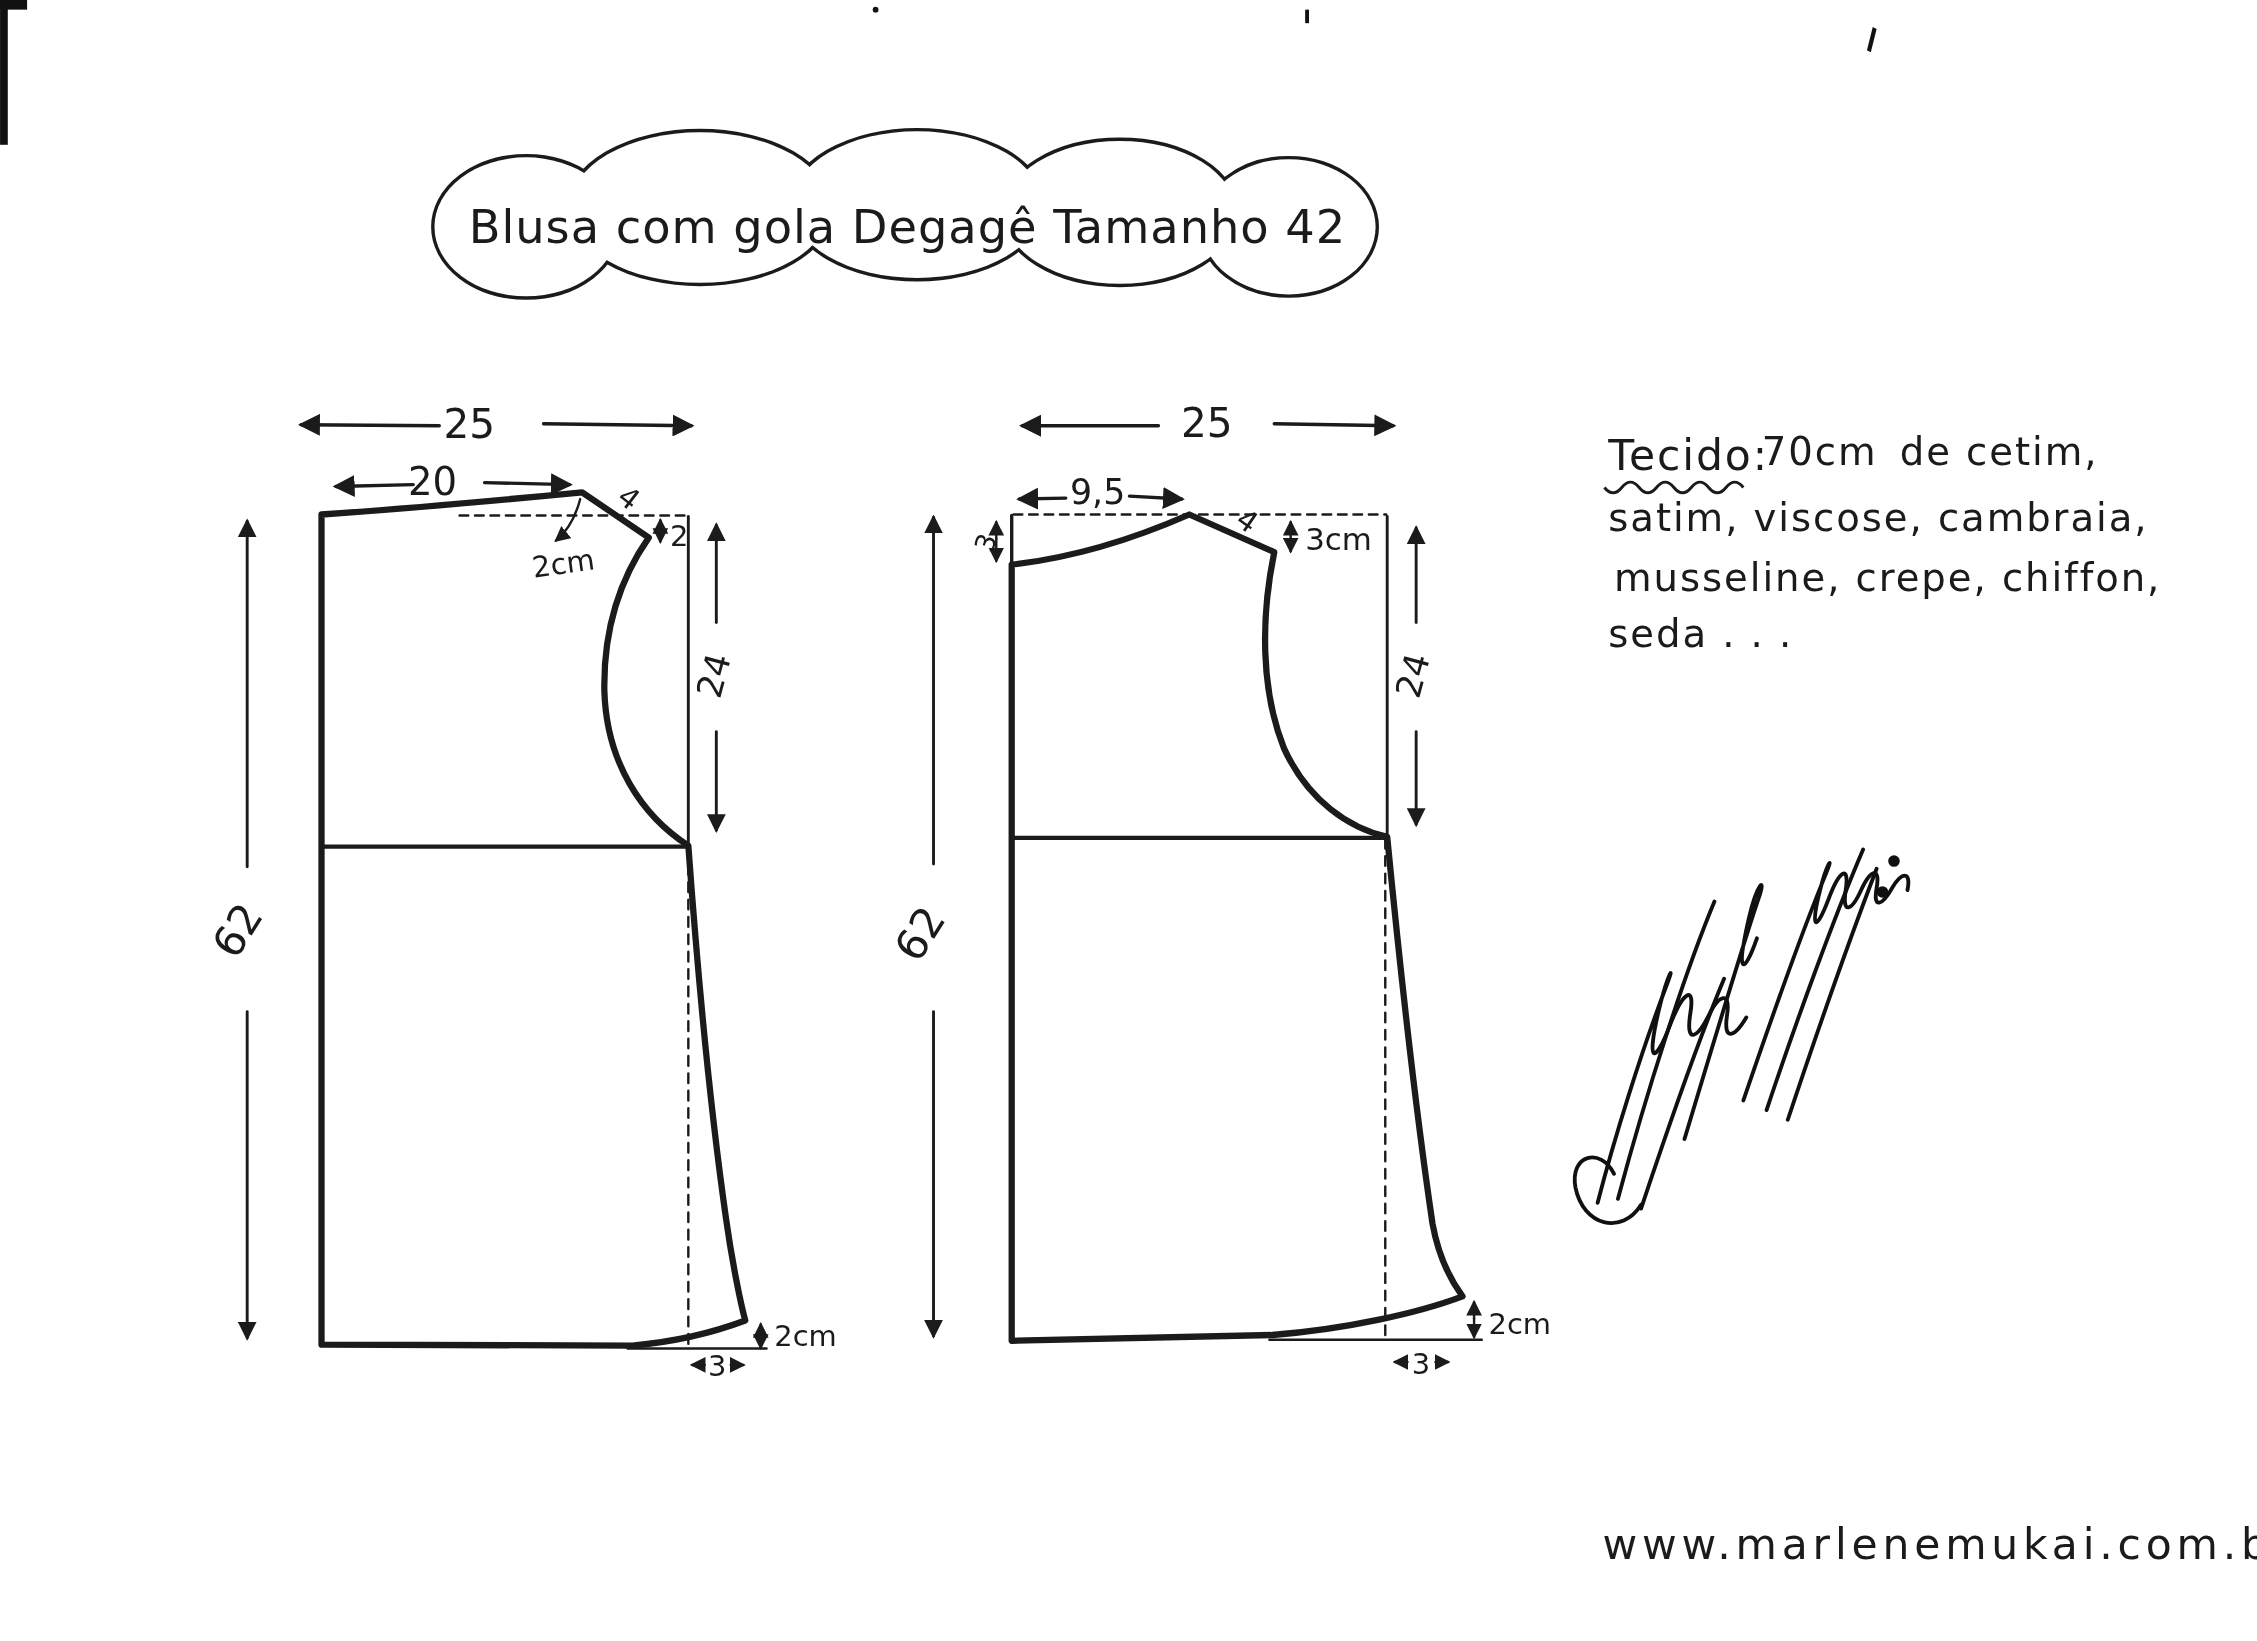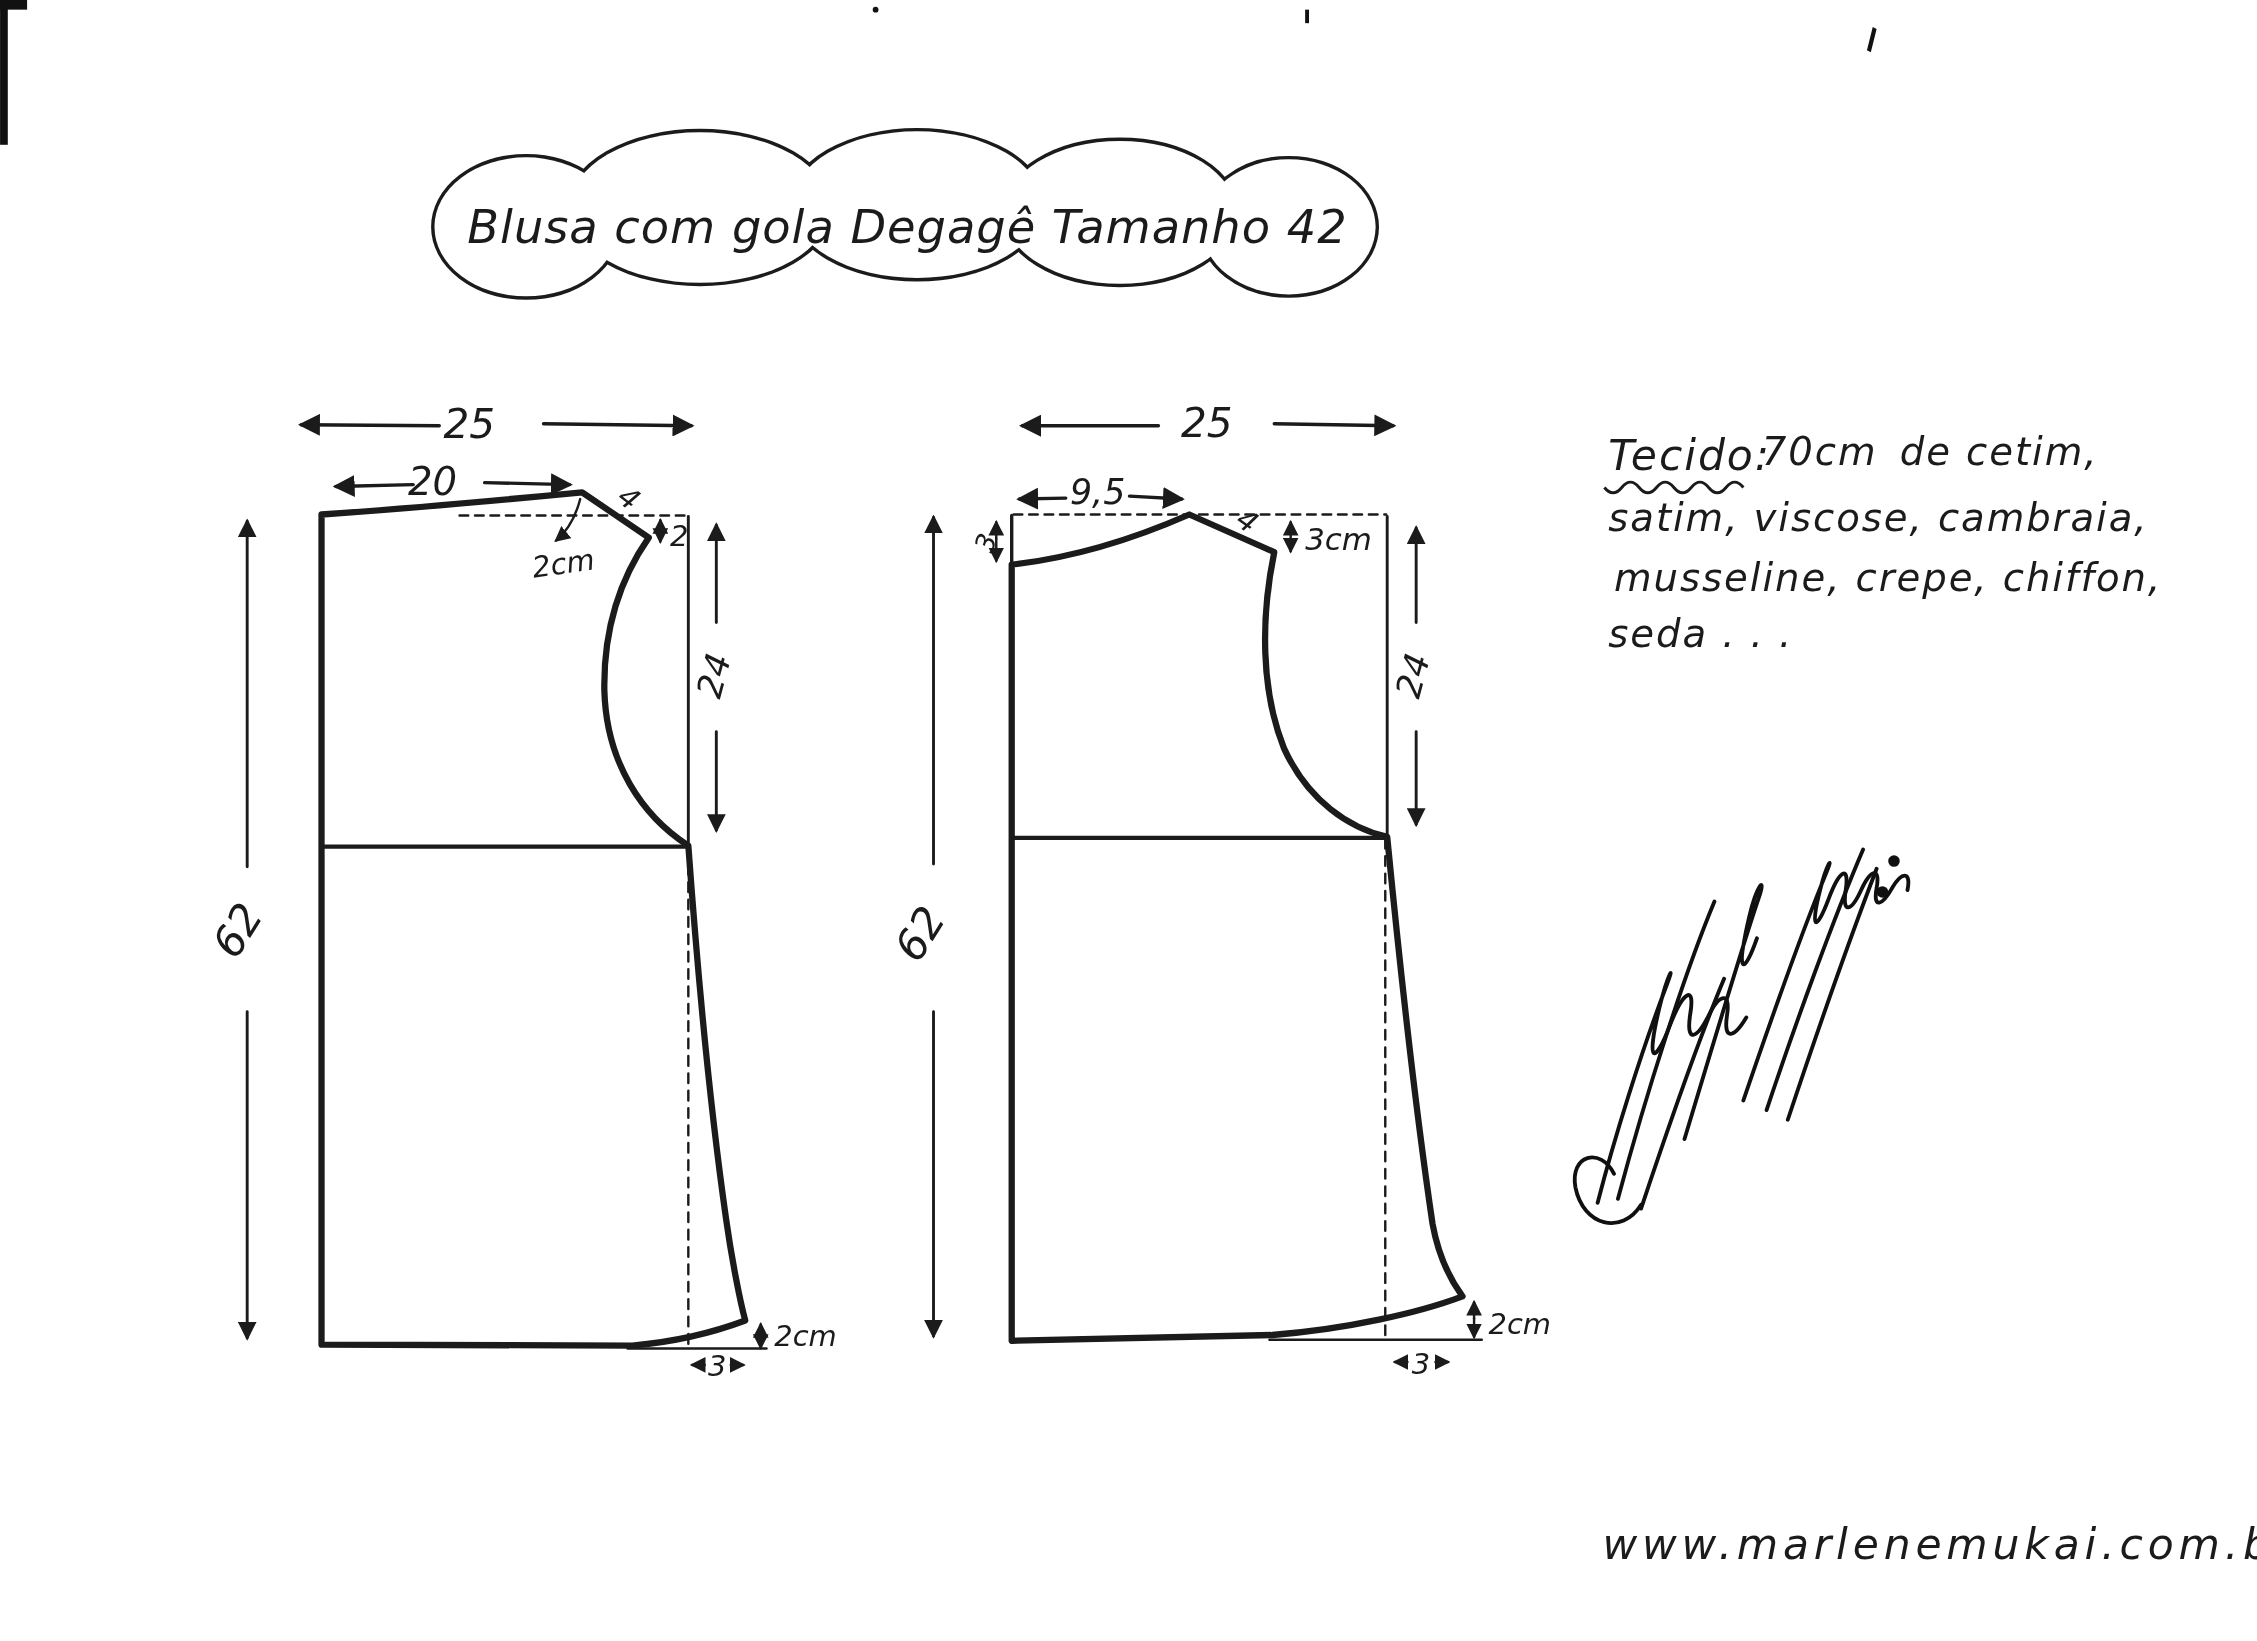--- a/index.html
+++ b/index.html
@@ -1,18 +1,18 @@
 <!DOCTYPE html>
 <html><head>
 <meta charset="utf-8">
 <style>
   html,body{margin:0;padding:0;background:#f7f7f5;}
   body{width:2257px;height:1641px;position:relative;overflow:hidden;
        font-family:"DejaVu Sans",sans-serif;}
-  .page{position:absolute;inset:0;background:#ffffff;font-style:italic;}
+  .page{position:absolute;inset:0;background:#ffffff;}
   svg{position:absolute;left:0;top:0;color:#1b1b1b;}
   svg text{fill:#1b1b1b;}
   .hand{font-family:"DejaVu Sans",sans-serif;}
 </style>
 </head>
 <body>
 
 <div class="page">
 <svg width="2257" height="1641" viewBox="0 0 2338 1700">
   <defs>

